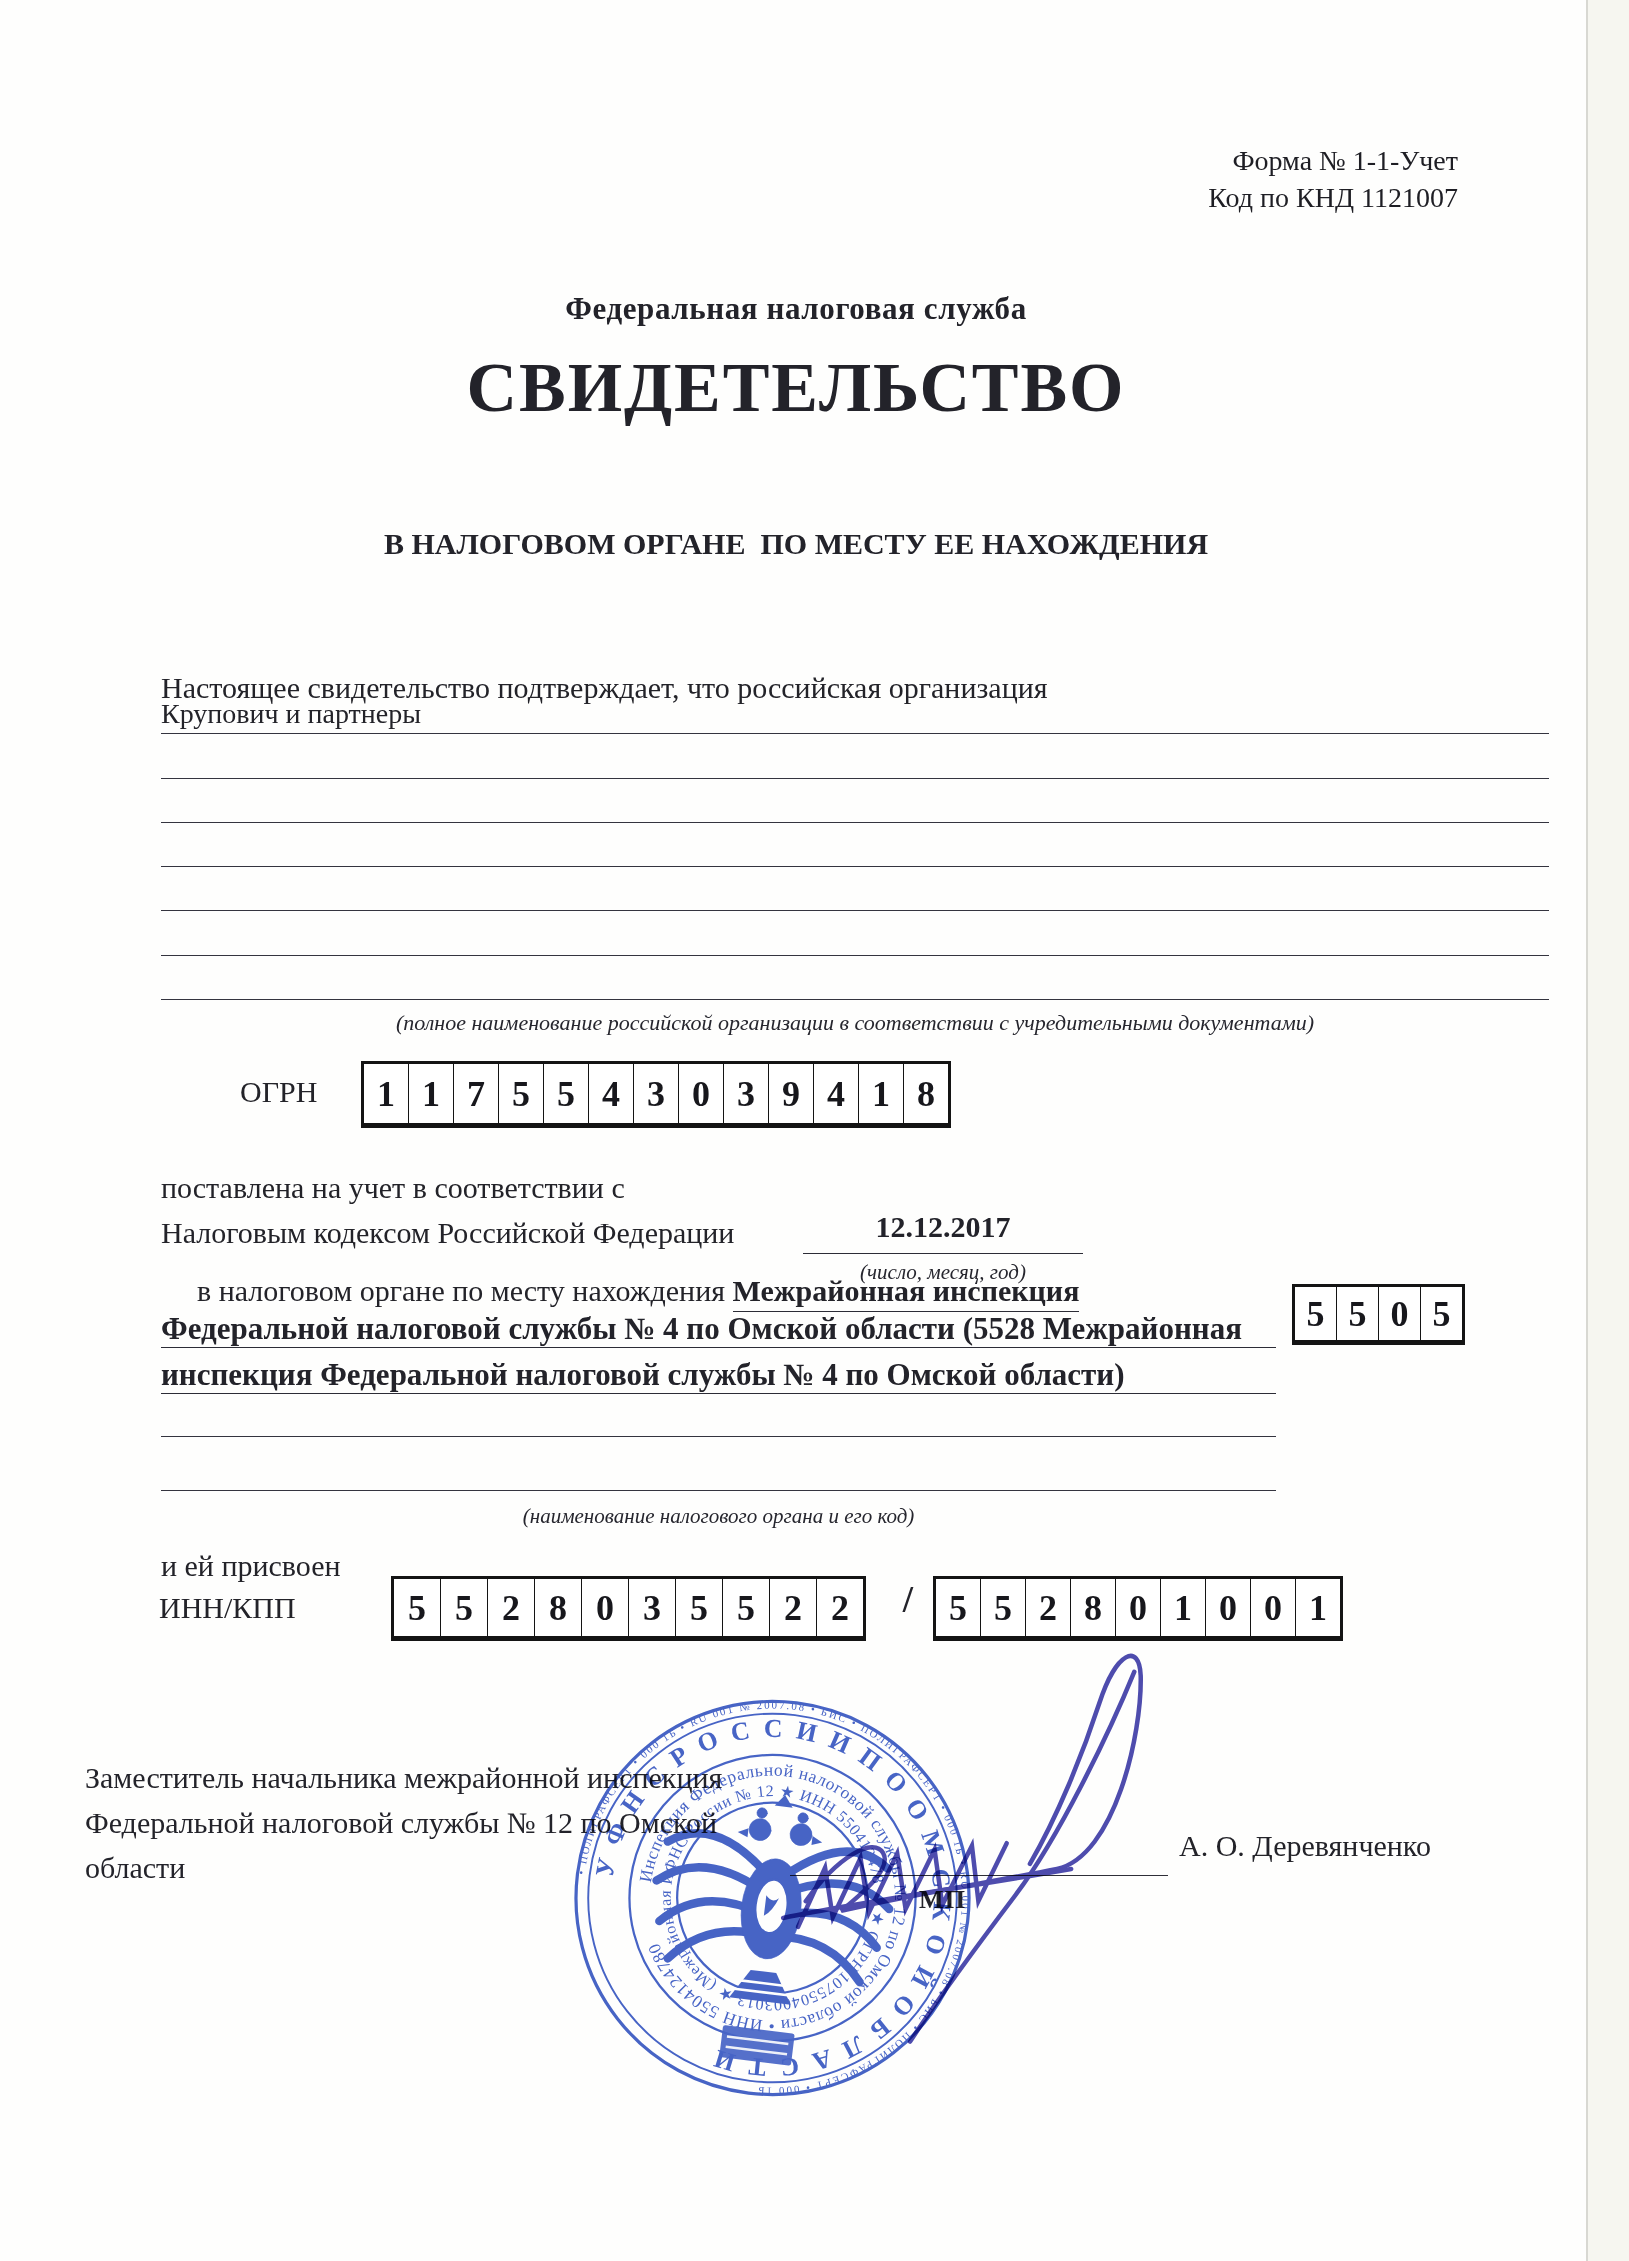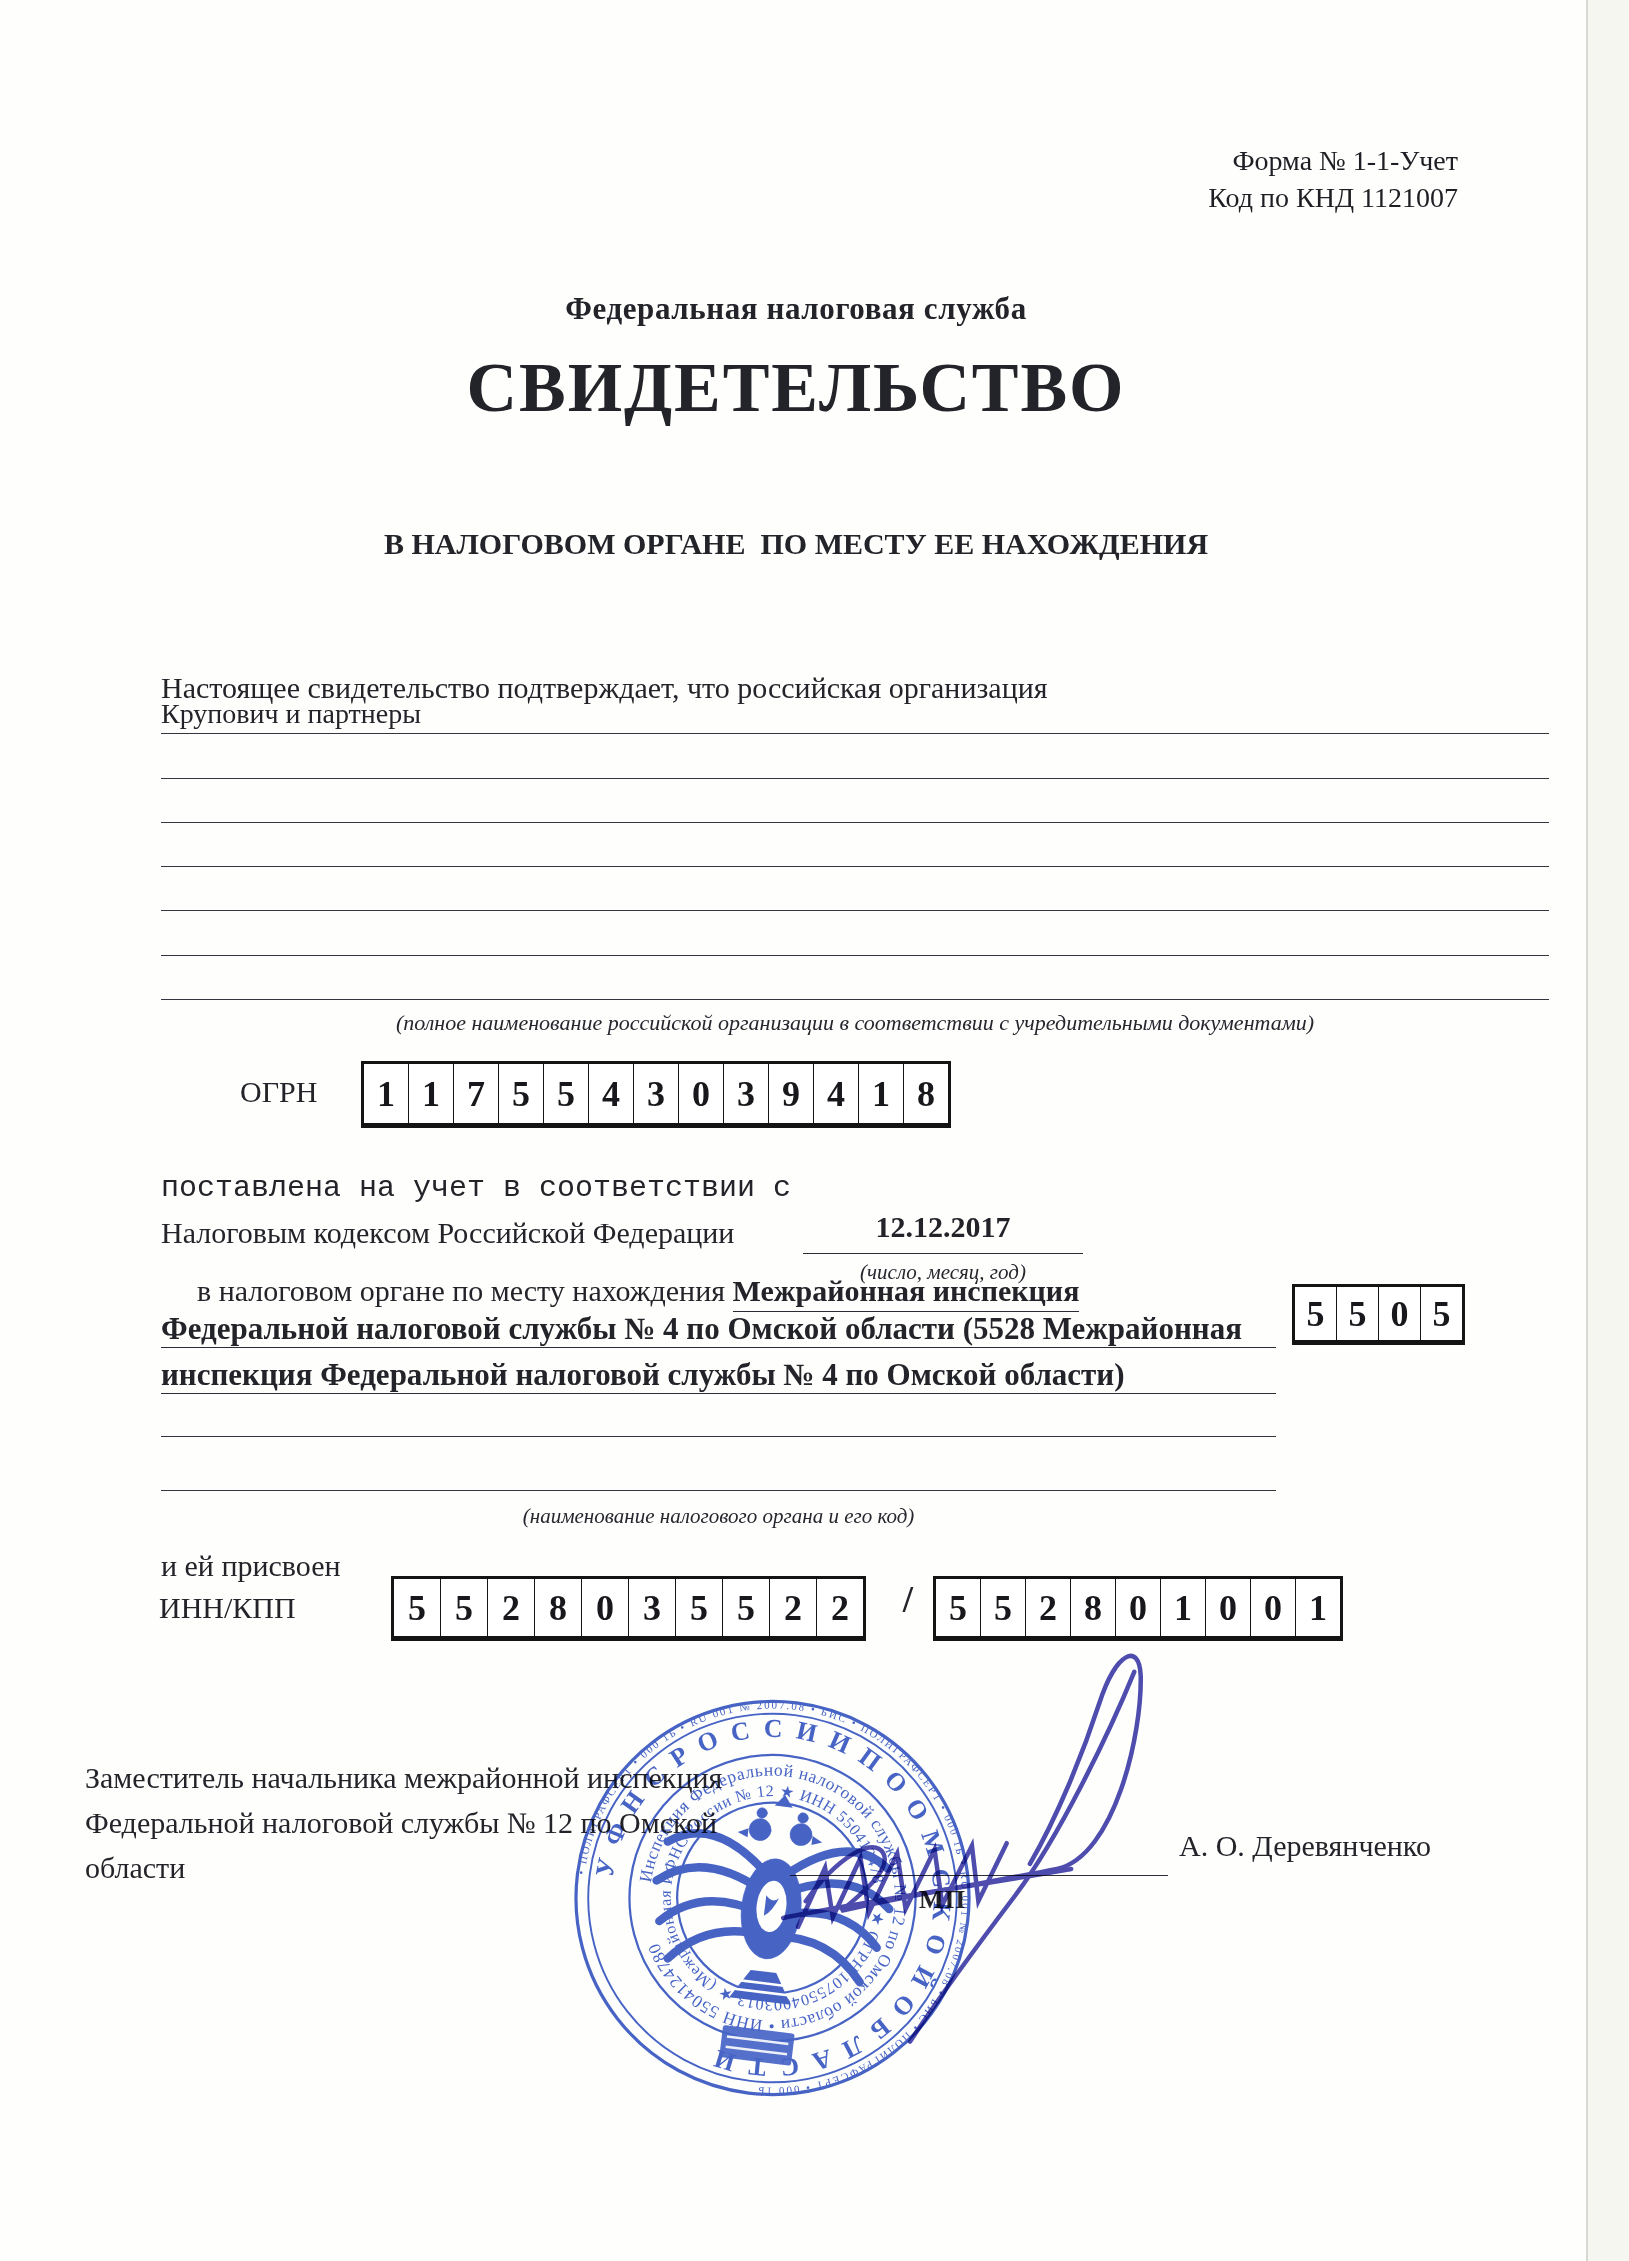--- a/index.html
+++ b/index.html
@@ -35,21 +35,21 @@
   .digit-row .cell:last-child{border-right:none;}
   .row-ogrn{left:361px;top:1061px;}
   .row-ogrn .cell{width:44px;height:59px;}
   .row-code{left:1292px;top:1284px;}
   .row-code .cell{width:41px;height:53px;}
   .row-inn{left:391px;top:1576px;}
   .row-inn .cell{width:46px;height:57px;}
   .row-kpp{left:933px;top:1576px;}
   .row-kpp .cell{width:44px;height:57px;}
 
-  .reg1{left:161px;top:1171px;font-family:Liberation Mono, monospace;}
+  .reg1{left:161px;top:1171px;}
   .reg2{left:161px;top:1216px;}
   .date-block{left:803px;top:1210px;width:280px;text-align:center;
     border-bottom:1.9px solid #2c2c36;padding-bottom:9px;}
   .date-value{font-size:30px;font-weight:bold;}
   .date-caption{left:803px;top:1260px;width:280px;text-align:center;}
 
   .auth1{left:161px;top:1274px;margin-left:36px;}
   .auth-bold-underline{font-weight:bold;border-bottom:1.9px solid #2c2c36;padding-bottom:3.9px;}
   .auth-line{position:absolute;left:161px;width:1115px;font-size:31px;font-weight:bold;
     line-height:36px;border-bottom:1.9px solid #2c2c36;}

